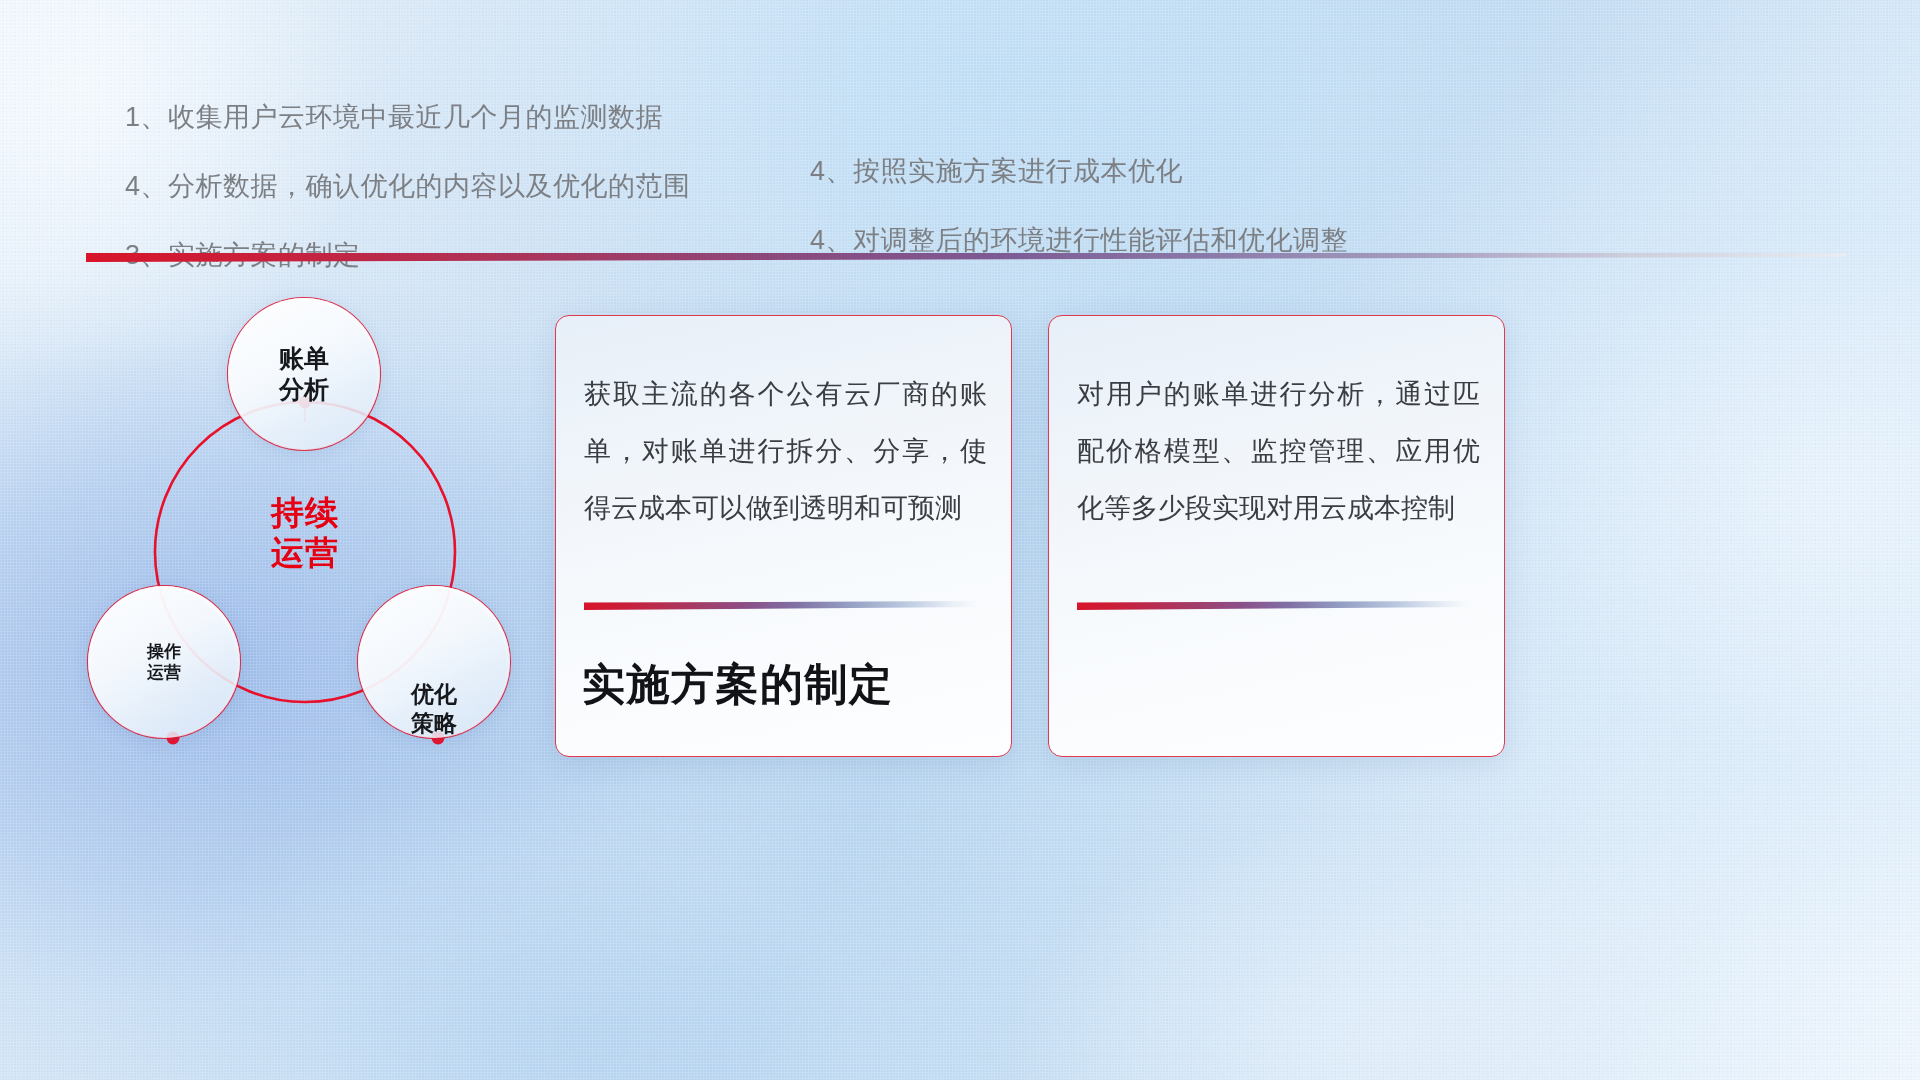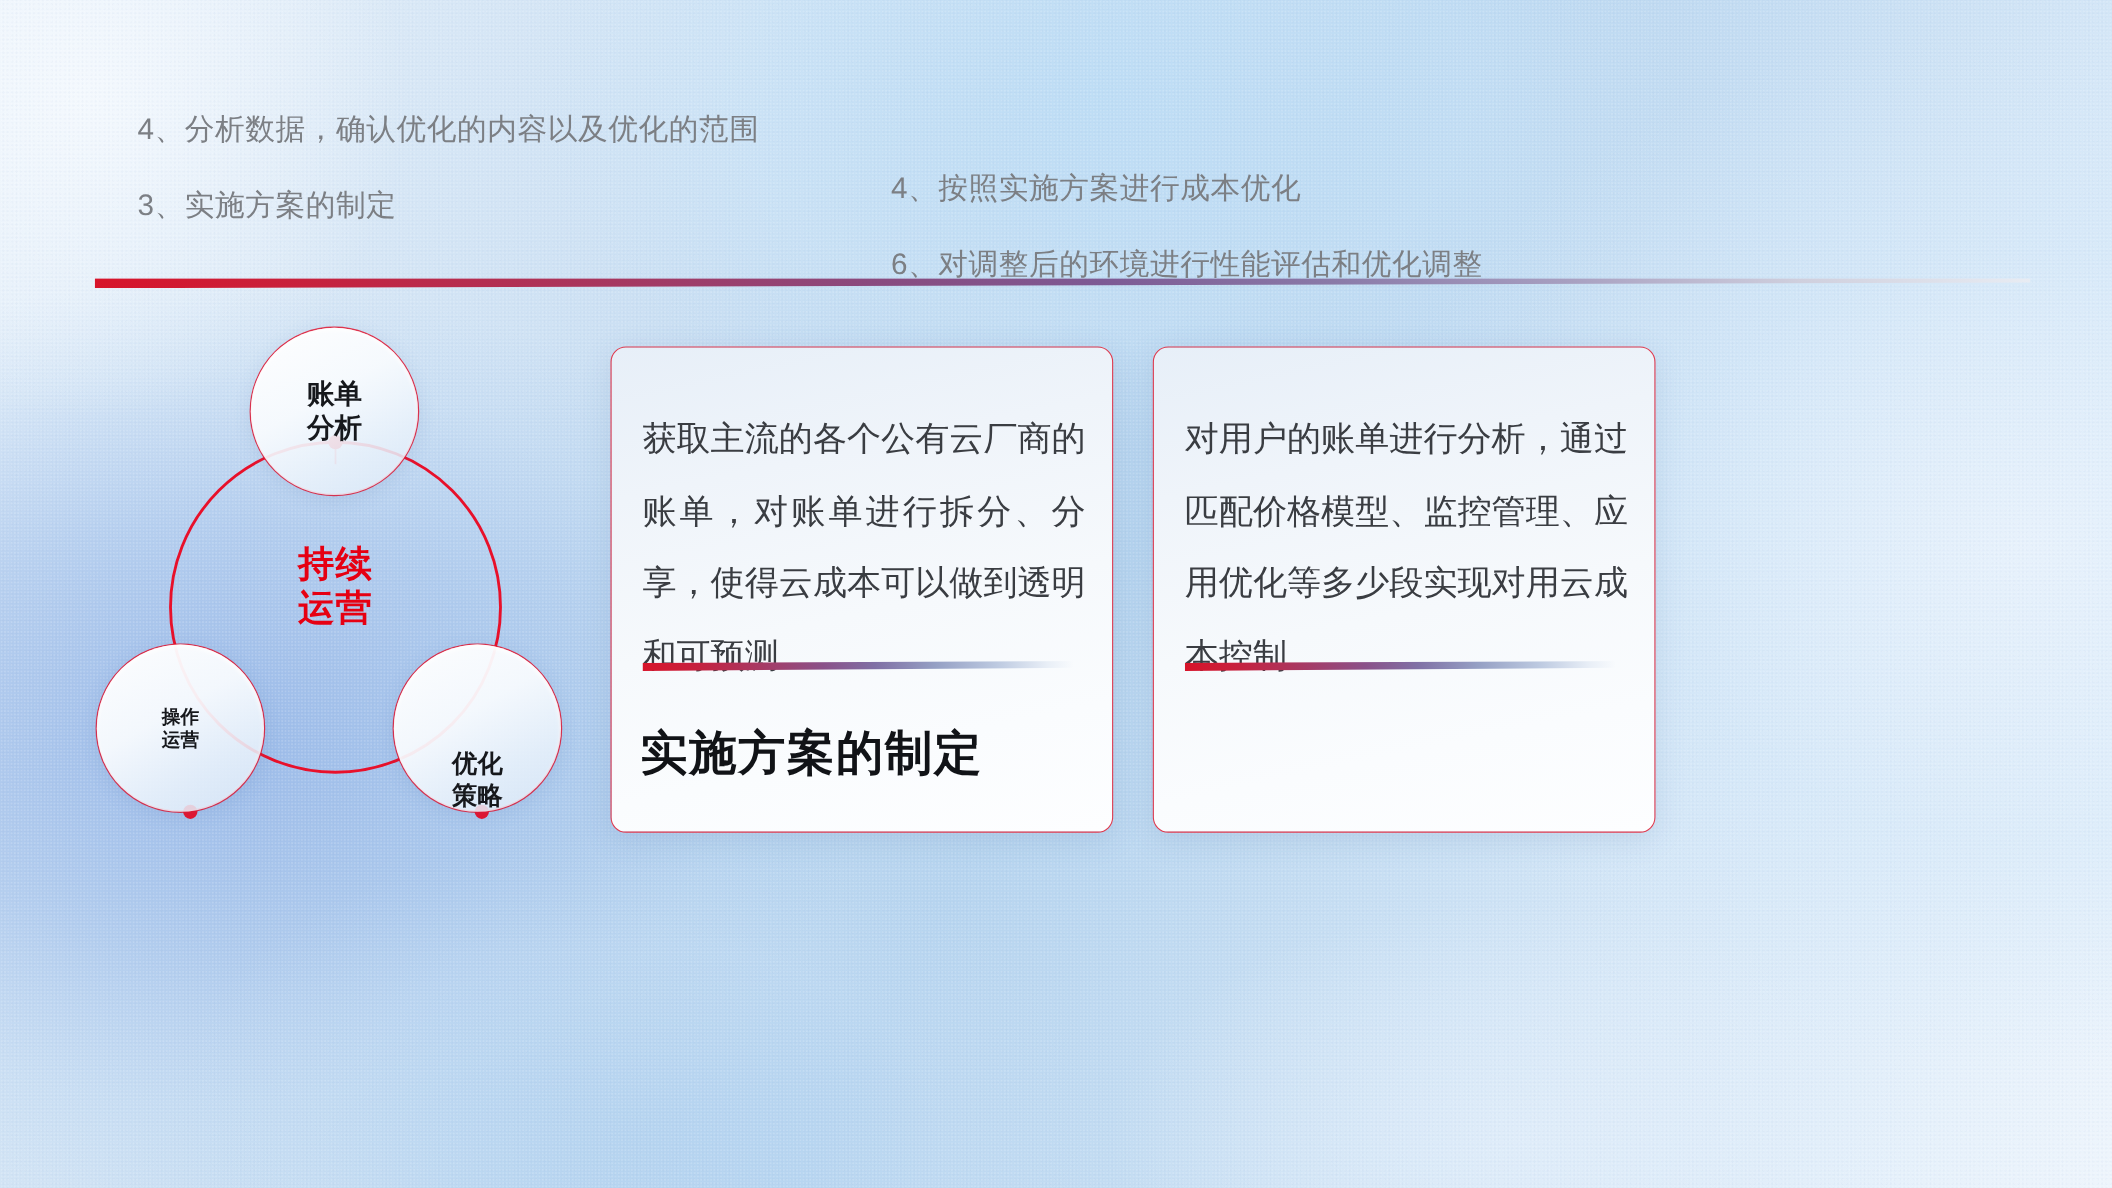--- a/index.html
+++ b/index.html
@@ -116,21 +116,21 @@
     border:1.6px solid #e03a4e;border-radius:14px;
     background:linear-gradient(168deg,
       #e7eff8 0%, #eff4fa 26%, #f6f9fc 54%, #fafcfe 78%, #fdfeff 100%);
     box-shadow:0 6px 26px rgba(90,125,175,.16);
     overflow:hidden;
   }
   #card-1{left:555px;}
   #card-2{left:1048px;}
   .card-body{
     position:absolute;left:28px;right:24px;top:50px;
-    color:#3a3d42;font-size:31px;line-height:2.12;
+    color:#3a3d42;font-size:27px;line-height:2.12;
     text-align:justify;text-justify:inter-ideograph;
   }
   .card-divider{
     position:absolute;left:28px;top:285px;width:392px;height:9px;
     background:linear-gradient(90deg,
       #d7142a 0%, #c7203d 12%, #a63a65 28%, #8a5189 42%,
       #8070a5 54%, #95a0c4 68%, #bcc9e0 82%, #e9eff7 94%, rgba(255,255,255,0) 100%);
     clip-path:polygon(0 18%, 100% 0, 100% 68%, 0 100%);
   }
   .card-title{
@@ -147,27 +147,28 @@
   <div class="bglayer bg-blob1"></div>
   <div class="bglayer bg-blob2"></div>
   <div class="bglayer bg-blob3"></div>
   <div class="bglayer bg-blob4"></div>
   <div class="bglayer bg-blob5"></div>
   <div class="bglayer bg-blob6"></div>
   <div class="bglayer bg-grain"></div>
 </div>
 
 <div class="bullets" id="bullets-left">
+  <div class="line">1、收集用户云环境中最近几个月的监测数据</div>
   <div class="line">4、分析数据，确认优化的内容以及优化的范围</div>
   <div class="line">3、实施方案的制定</div>
 </div>
 
 <div class="bullets" id="bullets-right">
   <div class="line">4、按照实施方案进行成本优化</div>
-  <div class="line">6、对调整后的环境进行性能评估和优化调整</div>
+  <div class="line">4、对调整后的环境进行性能评估和优化调整</div>
 </div>
 
 <div id="header-rule"></div>
 
 <div id="venn">
 
   <svg viewBox="0 0 500 480" width="500" height="480">
 
     <circle cx="235" cy="262" r="150" fill="none" stroke="#e8102a" stroke-width="2.6"></circle>
 

